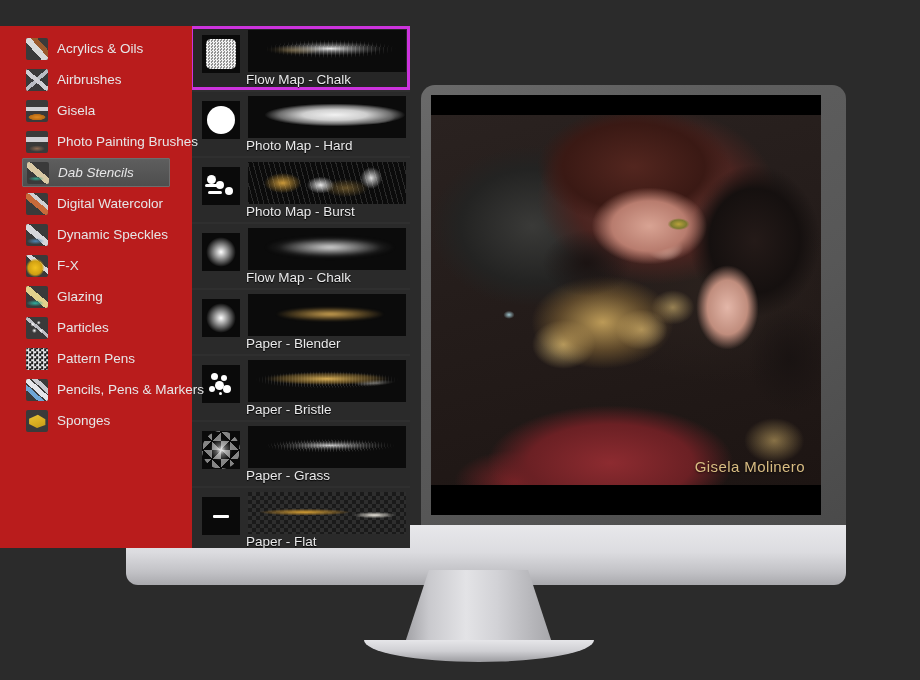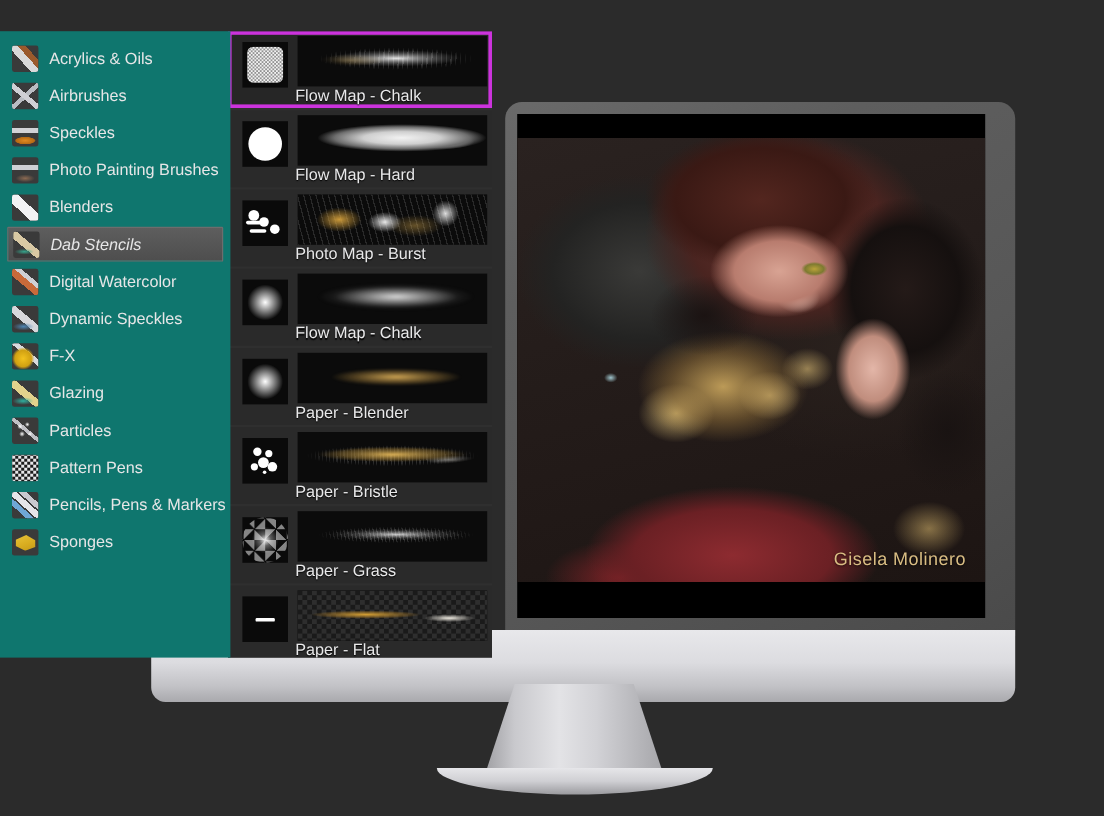--- a/index.html
+++ b/index.html
@@ -207,22 +207,22 @@
     background:
       radial-gradient(ellipse 70px 6px at 52% 46%, rgba(235,235,235,.85) 0%, rgba(150,150,150,.35) 55%, transparent 82%),
       repeating-linear-gradient(80deg, rgba(255,255,255,.3) 0 1px, transparent 1px 3px);
     -webkit-mask-image: radial-gradient(ellipse 76px 8px at 52% 47%, #000 0%, rgba(0,0,0,.5) 60%, transparent 86%);
             mask-image: radial-gradient(ellipse 76px 8px at 52% 47%, #000 0%, rgba(0,0,0,.5) 60%, transparent 86%);
   }
 
   
   #category-panel{
     position:absolute; left:0; top:26px; width:192px; height:522px;
-    background:#0f766e;
-    padding:6px 0;
+    background:#b91c1c;
+    padding:6px 16px;
   }
   .cat-item{
     display:flex; align-items:center; gap:9px;
     height:29px; margin:2px 6px; padding:0 4px;
     cursor:pointer; border-radius:1px;
   }
   .cat-item.active{
     background:linear-gradient(180deg,#5e5e5e 0%,#4e4e4e 100%);
     border:1px solid #6d6d6d;
     font-style:italic;
@@ -315,21 +315,21 @@
       <div class="brush-label">Flow Map - Chalk</div>
     </div>
 
     <div class="brush-row">
       <div class="bt-dab">
           <div class="dab-circle"></div>
         </div>
       <div class="bt-stroke">
           <div class="sw s-hard"></div>
         </div>
-      <div class="brush-label">Flow Map - Hard</div>
+      <div class="brush-label">Photo Map - Hard</div>
     </div>
 
     <div class="brush-row">
       <div class="bt-dab">
         <div class="dab-burst">
             <i class="l1"></i>
             <i class="l2"></i>
             <i class="d1"></i>
             <i class="d2"></i>
             <i class="d3"></i>
@@ -414,36 +414,30 @@
       <span class="cat-icon">
           <span class="ic i-airbrush"></span>
         </span>
       <span class="cat-label">Airbrushes</span>
     </div>
 
     <div class="cat-item">
       <span class="cat-icon">
           <span class="ic i-artists"></span>
         </span>
-      <span class="cat-label">Speckles</span>
+      <span class="cat-label">Gisela</span>
     </div>
 
     <div class="cat-item">
       <span class="cat-icon">
           <span class="ic i-photo"></span>
         </span>
       <span class="cat-label">Photo Painting Brushes</span>
     </div>
 
-    <div class="cat-item">
-      <span class="cat-icon">
-          <span class="ic i-blender"></span>
-        </span>
-      <span class="cat-label">Blenders</span>
-    </div>
 
 
     <div class="cat-item active">
       <span class="cat-icon">
           <span class="ic i-dab"></span>
         </span>
       <span class="cat-label">Dab Stencils</span>
     </div>
 
     <div class="cat-item">

